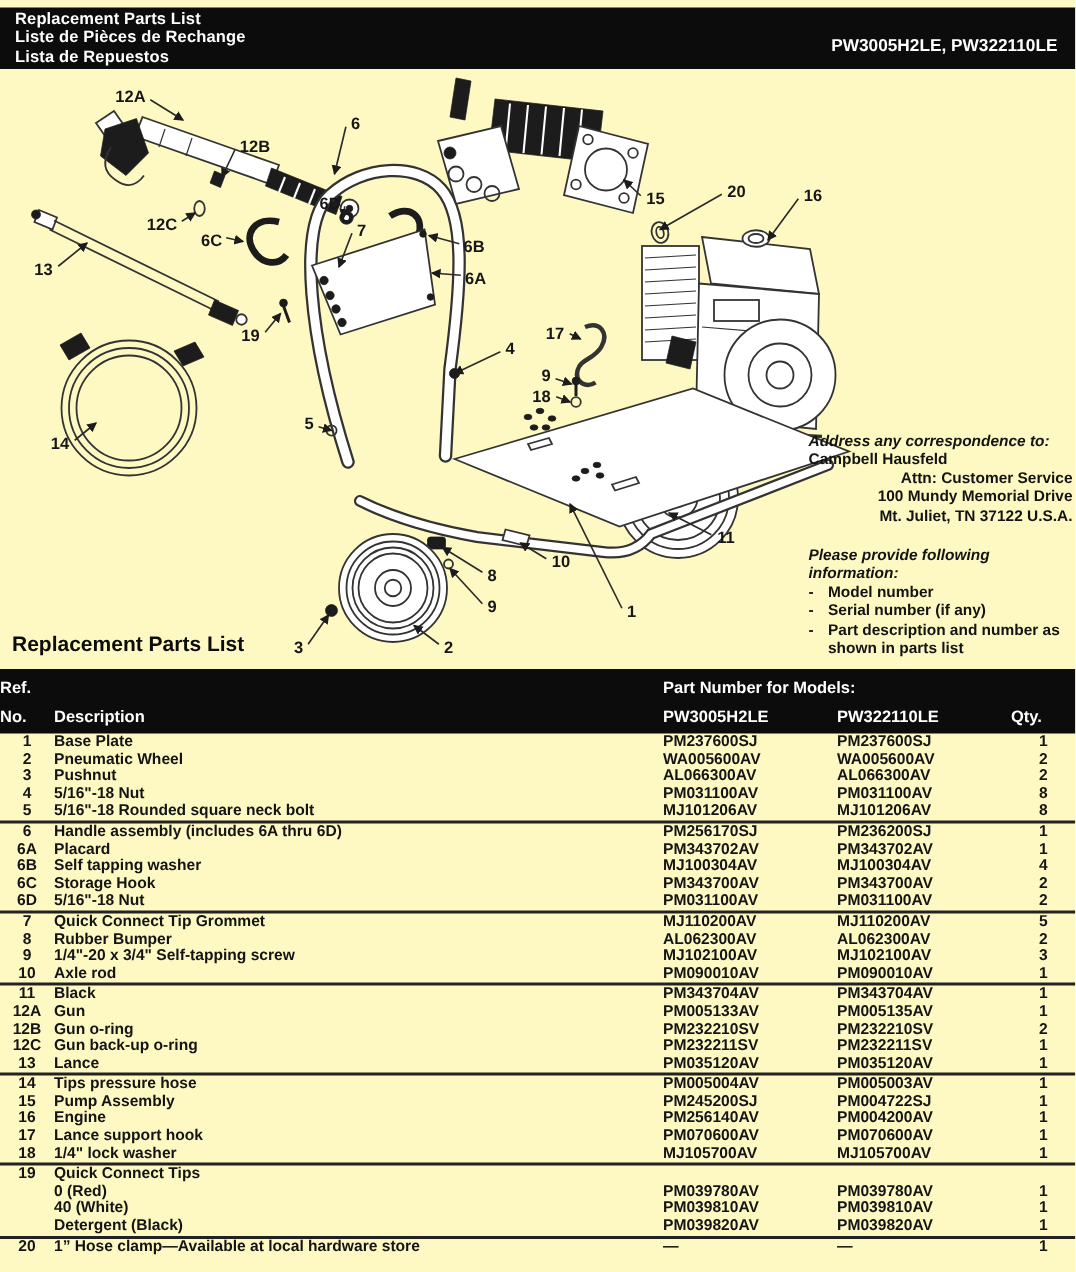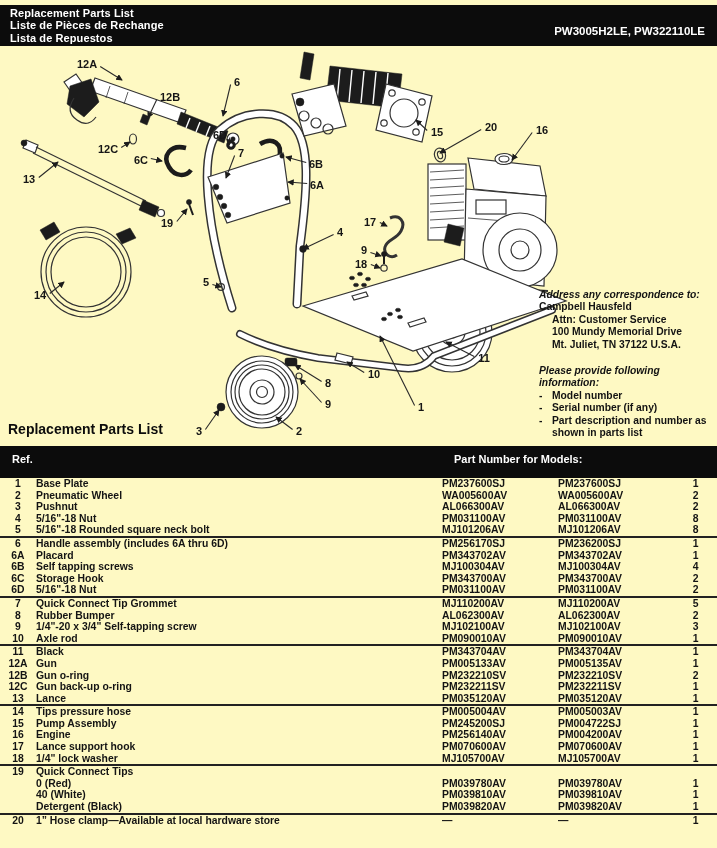--- a/index.html
+++ b/index.html
@@ -34,37 +34,37 @@
     position:absolute;left:407px;top:57px;width:306px;
     font-weight:bold;font-style:italic;font-size:14.5px;line-height:21.5px;color:#111;
   }
   .assist .phone{margin-left:24px;letter-spacing:.3px;}
   
   .address{
     position:absolute;left:539px;top:289px;width:176px;
     font-size:10.3px;font-weight:bold;line-height:12.4px;color:#131313;
   }
   .address .it{font-style:italic;}
-  .address .ind{padding-left:13px;}
+  .address .ind{padding-left:13px;text-align:right;}
   .address .gap{margin-top:14px;}
   .li{display:flex;}
   .li .dash{width:13px;flex:none;}
   
   .parts-heading{
     position:absolute;left:8px;top:421px;margin:0;
     font-size:14px;font-weight:bold;color:#0c0c0c;
   }
   
   .parts-table{
     position:absolute;left:0;top:446px;width:717px;border-collapse:collapse;
     font-size:10.4px;font-weight:bold;color:#141414;table-layout:fixed;
   }
   .parts-table thead th{
     background:#0c0c0c;color:#fff;font-size:11px;text-align:left;
-    padding:12px;vertical-align:bottom;line-height:13px;
+    padding:0;vertical-align:bottom;line-height:13px;
   }
   .parts-table thead tr.r1 th{height:17px;padding-top:3px;}
   .parts-table thead tr.r2 th{height:19px;padding-bottom:4px;}
   th.ref-h{padding-left:10px;}
   th.pnm{text-align:center;}
   th.pn-h{padding-left:10px;}
   th.qty-h{text-align:right;padding-right:12px;}
   .parts-table tbody td{
     padding:0;height:11.6px;line-height:11.6px;vertical-align:middle;
     white-space:nowrap;overflow:hidden;
@@ -355,20 +355,27 @@
         <col style="width:116px">
         <col style="width:43px">
     </colgroup>
     <thead>
       <tr class="r1">
         <th class="ref-h">Ref.</th>
         <th></th>
         <th class="pnm" colspan="2">Part Number for Models:</th>
         <th></th>
       </tr>
+      <tr class="r2">
+        <th class="ref-h">No.</th>
+        <th>Description</th>
+        <th class="pn-h">PW3005H2LE</th>
+        <th class="pn-h">PW322110LE</th>
+        <th class="qty-h">Qty.</th>
+      </tr>
     </thead>
     <tbody id="parts-body">
         <tr>
           <td class="ref">1</td>
           <td class="desc">Base Plate</td>
           <td class="pn">PM237600SJ</td>
           <td class="pn">PM237600SJ</td>
           <td class="qty">1</td>
         </tr>
         <tr>
@@ -408,21 +415,21 @@
         </tr>
         <tr>
           <td class="ref">6A</td>
           <td class="desc">Placard</td>
           <td class="pn">PM343702AV</td>
           <td class="pn">PM343702AV</td>
           <td class="qty">1</td>
         </tr>
         <tr>
           <td class="ref">6B</td>
-          <td class="desc">Self tapping screws</td>
+          <td class="desc">Self tapping washer</td>
           <td class="pn">MJ100304AV</td>
           <td class="pn">MJ100304AV</td>
           <td class="qty">4</td>
         </tr>
         <tr>
           <td class="ref">6C</td>
           <td class="desc">Storage Hook</td>
           <td class="pn">PM343700AV</td>
           <td class="pn">PM343700AV</td>
           <td class="qty">2</td>

